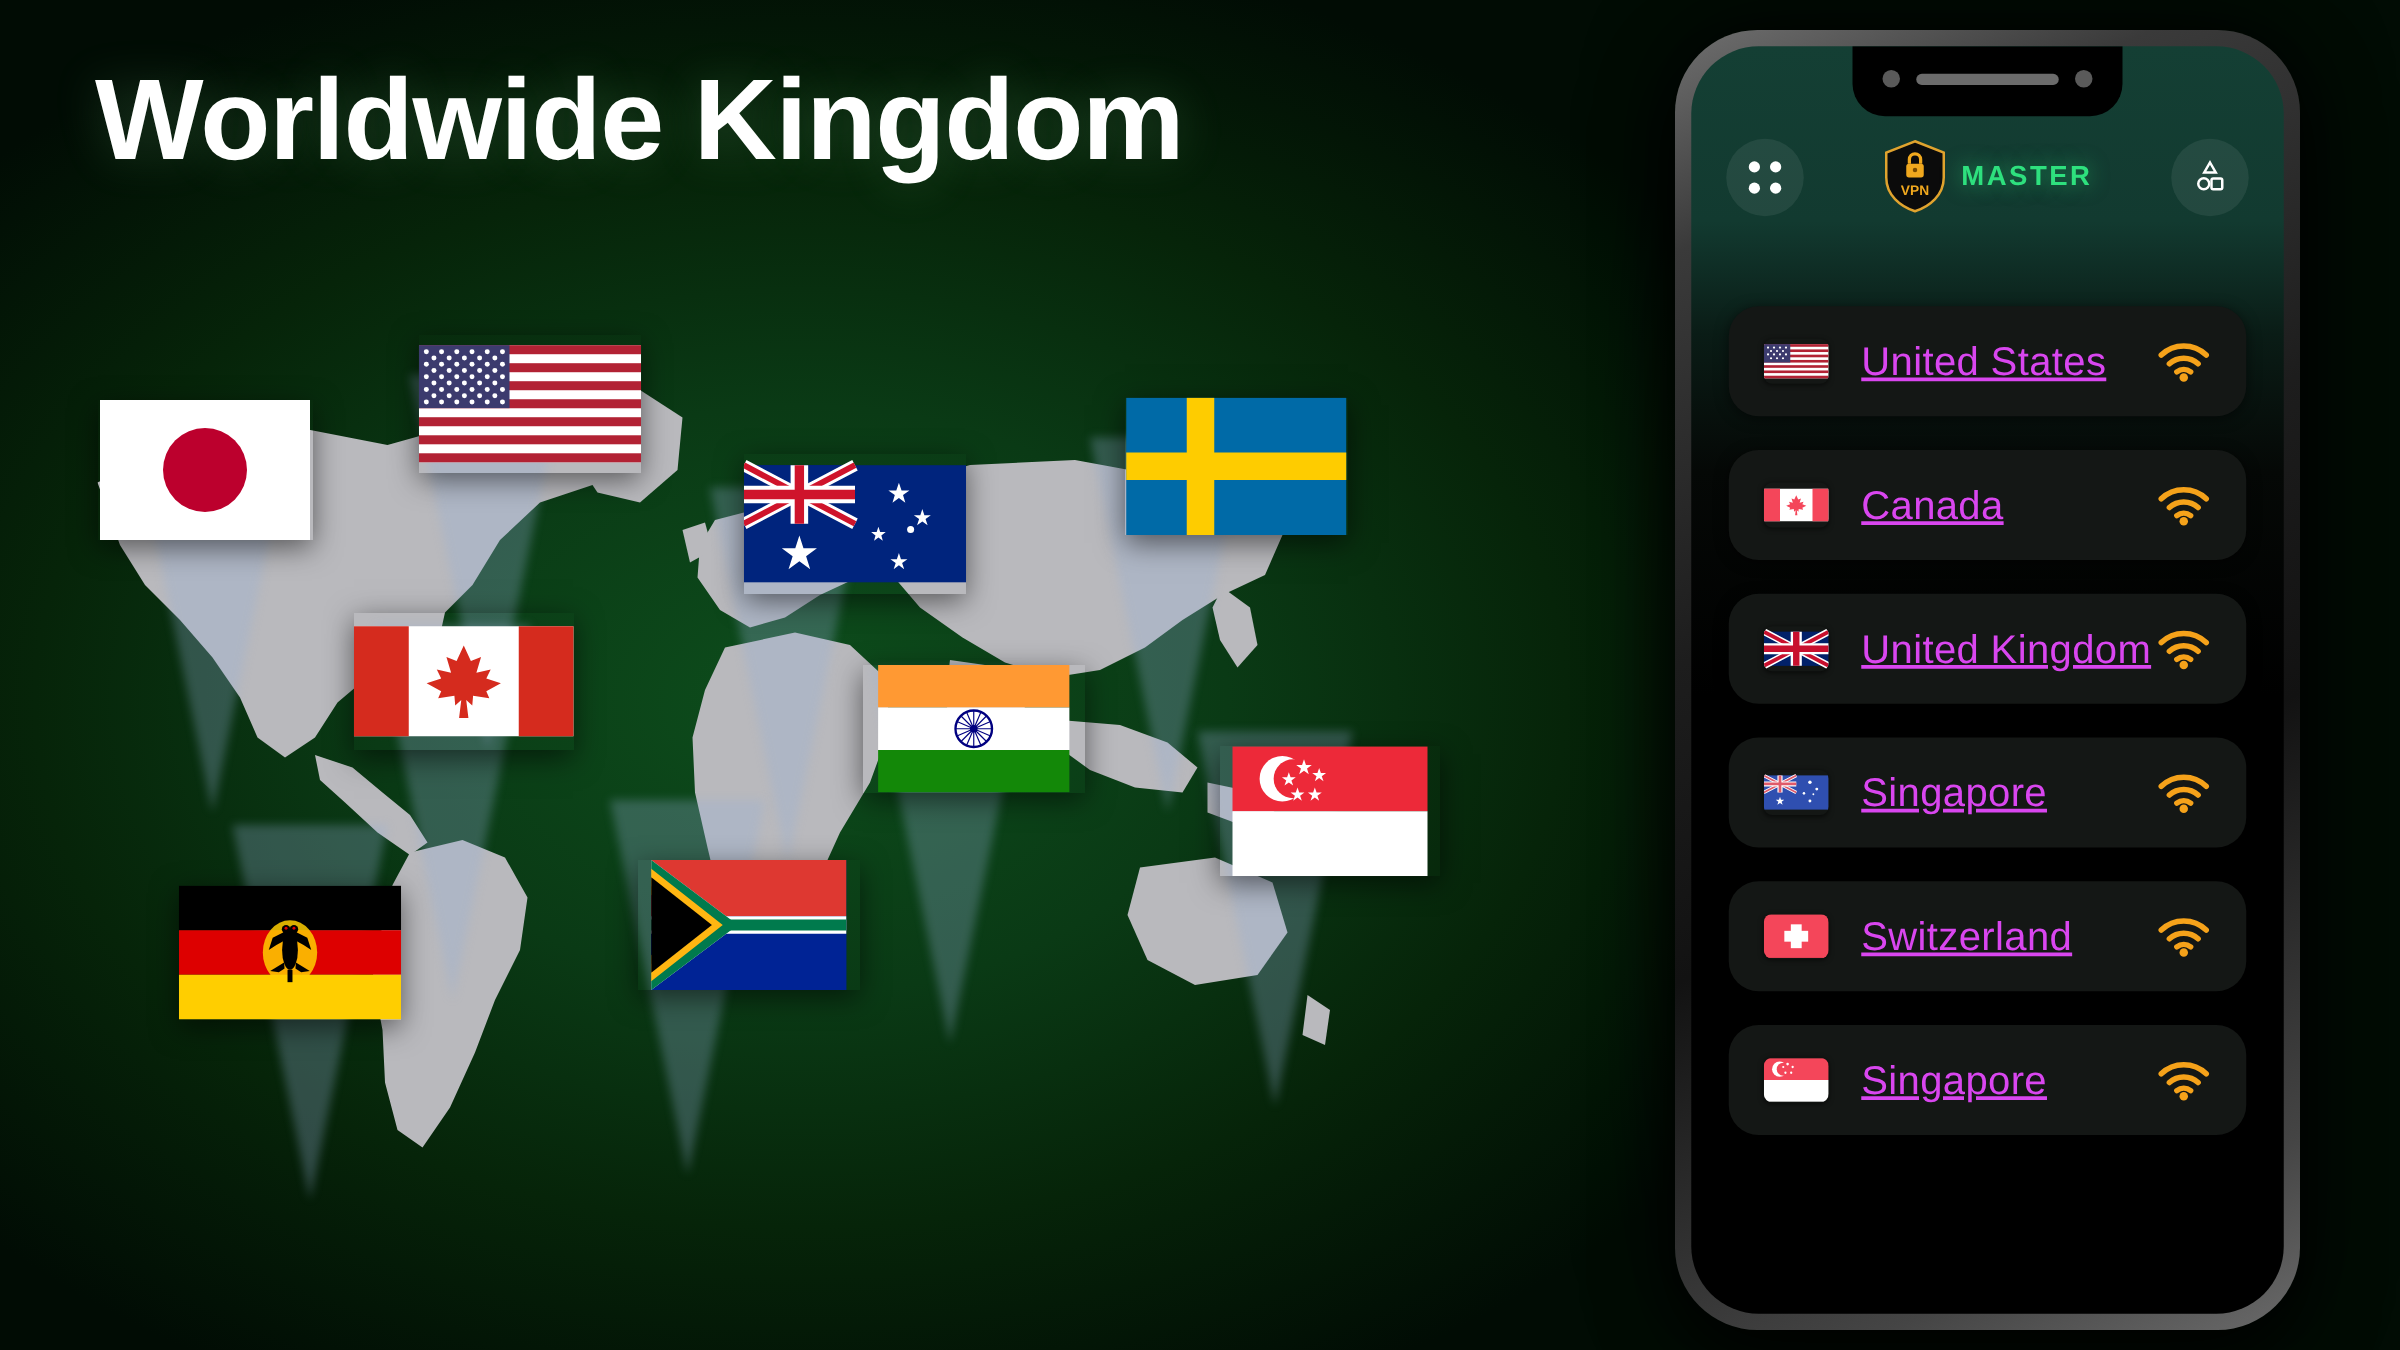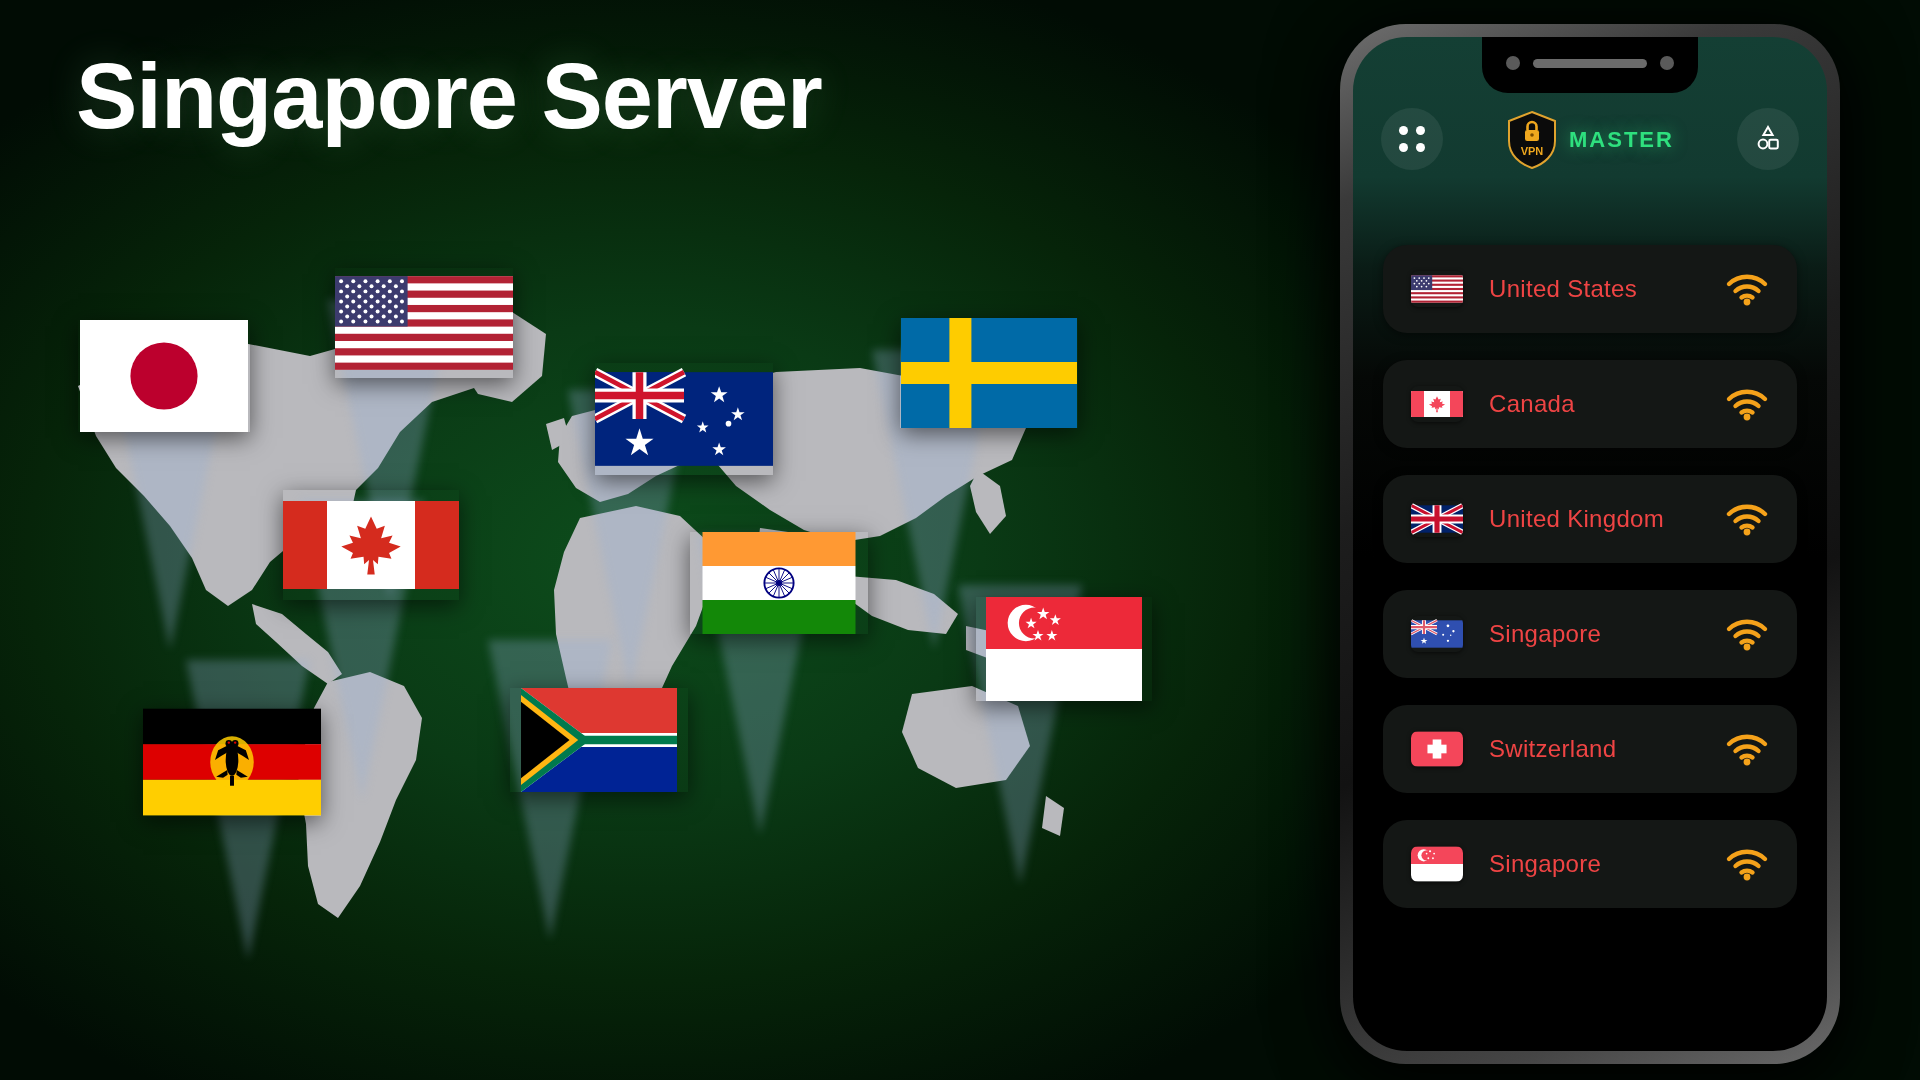--- a/index.html
+++ b/index.html
@@ -51,48 +51,48 @@
   }
   .notch{
     position:absolute;left:50%;transform:translateX(-50%);top:0;
     width:216px;height:56px;background:#000;border-radius:0 0 26px 26px;z-index:6;
   }
   .notch .speaker{position:absolute;left:50%;transform:translateX(-50%);top:22px;width:114px;height:9px;border-radius:6px;background:#6b6b6b;}
   .notch .cam{position:absolute;top:19px;width:14px;height:14px;border-radius:50%;background:#5a5a5a;}
   .notch .cam.l{left:24px;}
   .notch .cam.r{right:24px;}
 
-  .appbar{position:absolute;left:0;top:49px;width:100%;height:84px;display:flex;align-items:flex-end;justify-content:space-between;padding:0 28px;box-sizing:border-box;z-index:5;}
+  .appbar{position:absolute;left:0;top:74px;width:100%;height:84px;display:flex;align-items:flex-start;justify-content:space-between;padding:0 28px;box-sizing:border-box;z-index:5;}
   .circbtn{width:62px;height:62px;border-radius:50%;background:rgba(255,255,255,.075);display:flex;align-items:center;justify-content:center;flex:0 0 auto;}
   .griddots{width:26px;height:26px;display:grid;grid-template-columns:1fr 1fr;grid-template-rows:1fr 1fr;gap:8px;}
   .griddots i{display:block;width:9px;height:9px;border-radius:50%;background:#ffffff;}
 
   .brand{display:flex;align-items:center;gap:11px;}
   .brandtxt{font-size:22px;font-weight:bold;letter-spacing:2px;color:#2ee07e;text-shadow:0 0 16px rgba(46,224,126,.55);}
 
   
   .list{position:absolute;left:0;top:208px;width:100%;padding:0 30px;box-sizing:border-box;z-index:4;}
   .row{
     height:88px;margin-bottom:27px;border-radius:24px;
     background:#141715;
     display:flex;align-items:center;padding:0 28px;box-sizing:border-box;
     box-shadow:0 2px 10px rgba(0,0,0,.5);
   }
   .row.dim{background:#0c0d0c;}
   .rflag{width:52px;height:36px;border-radius:7px;overflow:hidden;flex:0 0 auto;box-shadow:0 1px 4px rgba(0,0,0,.6);}
   .rflag svg{display:block;width:100%;height:100%;}
-  .rname{flex:1 1 auto;margin-left:26px;color:#ef4444;font-size:24px;letter-spacing:.3px;}
+  .rname{flex:1 1 auto;margin-left:26px;color:#d946ef;font-size:32px;letter-spacing:.3px;text-decoration:underline;}
   .wifi{width:44px;height:34px;flex:0 0 auto;}
 </style>
 </head>
 <body>
 
 <div class="stage">
 
-  <div class="title">Singapore Server</div>
+  <div class="title">Worldwide Kingdom</div>
 
   <div class="mapwrap">
 
     <div class="beams">
       <div class="beam" style="left:48px;  top:60px;"></div>
       <div class="beam" style="left:268px; top:10px;"></div>
       <div class="beam" style="left:508px; top:100px;"></div>
       <div class="beam" style="left:812px; top:60px;"></div>
       <div class="beam" style="left:240px; top:210px;"></div>
       <div class="beam" style="left:638px; top:245px;"></div>

